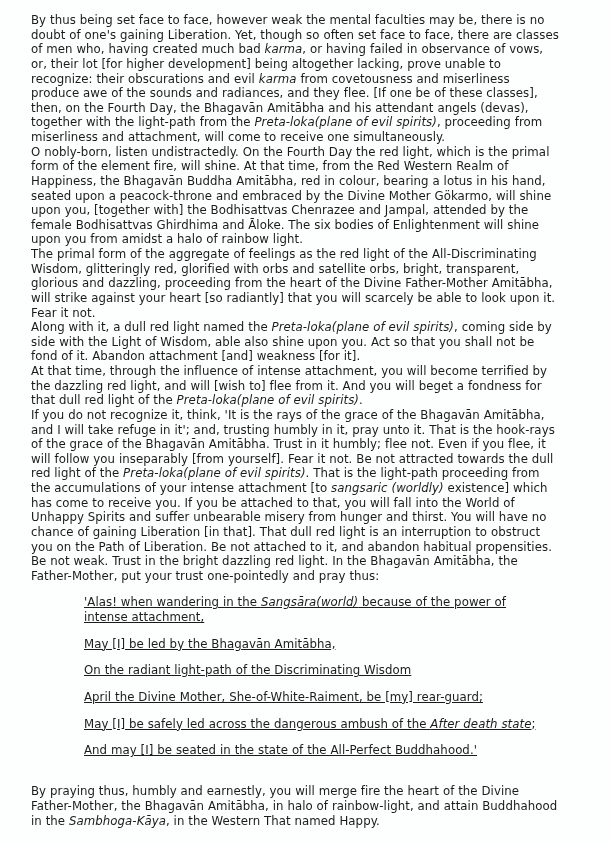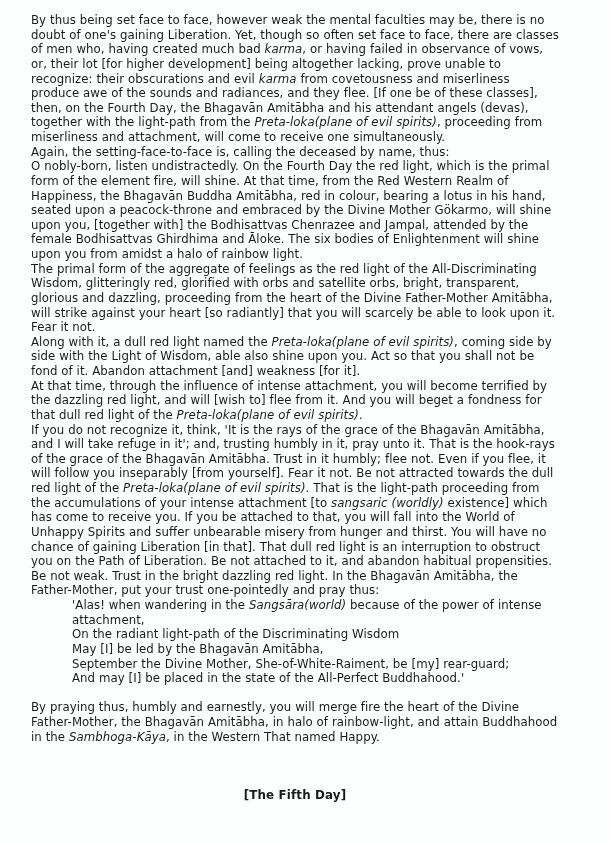--- a/index.html
+++ b/index.html
@@ -32,22 +32,23 @@
   }
   .para {
     margin: 0;
     padding: 0;
   }
   .verse {
     margin: 0;
     padding: 0 0 0 41px;
   }
   .verse-line {
-    margin: 0;
+    margin: 12px;
     padding: 0;
+    text-decoration: underline;
   }
   .spacer-1 { height: 14.62px; }
   .spacer-3 { height: 43.86px; }
   .heading {
     margin: 0;
     padding: 0;
     font-size: 11.9px;
     line-height: 14.62px;
     font-weight: bold;
     text-align: center;
@@ -55,33 +56,33 @@
   }
   i, em { font-style: italic; }
 </style>
 </head>
 <body style="background: rgb(253, 254, 254); color: rgb(27, 27, 27);">
 
 <div class="page">
   <div class="flow">
 
     <div class="para"><span>By thus being set face to face, however weak the mental faculties may be, there is no doubt of one's gaining Liberation. Yet, though so often set face to face, there are classes of men who, having created much bad </span><i>karma</i><span>, or having failed in observance of vows, or, their lot [for higher development] being altogether lacking, prove unable to recognize: their obscurations and evil </span><i>karma</i><span> from covetousness and miserliness produce awe of the sounds and radiances, and they flee. [If one be of these classes], then, on the Fourth Day, the Bhagavān Amitābha and his attendant angels (devas), together with the light-path from the </span><i>Preta-loka(plane of evil spirits)</i><span>, proceeding from miserliness and attachment, will come to receive one simultaneously.</span></div>
-    <div class="para"><span>Again, the setting-face-to-face is, calling the deceased by name, thus:</span></div>
     <div class="para"><span>O nobly-born, listen undistractedly. On the Fourth Day the red light, which is the primal form of the element fire, will shine. At that time, from the Red Western Realm of Happiness, the Bhagavān Buddha Amitābha, red in colour, bearing a lotus in his hand, seated upon a peacock-throne and embraced by the Divine Mother Gökarmo, will shine upon you, [together with] the Bodhisattvas Chenrazee and Jampal, attended by the female Bodhisattvas Ghirdhima and Āloke. The six bodies of Enlightenment will shine upon you from amidst a halo of rainbow light.</span></div>
     <div class="para"><span>The primal form of the aggregate of feelings as the red light of the All-Discriminating Wisdom, glitteringly red, glorified with orbs and satellite orbs, bright, transparent, glorious and dazzling, proceeding from the heart of the Divine Father-Mother Amitābha, will strike against your heart [so radiantly] that you will scarcely be able to look upon it. Fear it not.</span></div>
     <div class="para"><span>Along with it, a dull red light named the </span><i>Preta-loka(plane of evil spirits)</i><span>, coming side by side with the Light of Wisdom, able also shine upon you. Act so that you shall not be fond of it. Abandon attachment [and] weakness [for it].</span></div>
     <div class="para"><span>At that time, through the influence of intense attachment, you will become terrified by the dazzling red light, and will [wish to] flee from it. And you will beget a fondness for that dull red light of the </span><i>Preta-loka(plane of evil spirits)</i><span>.</span></div>
     <div class="para"><span>If you do not recognize it, think, 'It is the rays of the grace of the Bhagavān Amitābha, and I will take refuge in it'; and, trusting humbly in it, pray unto it. That is the hook-rays of the grace of the Bhagavān Amitābha. Trust in it humbly; flee not. Even if you flee, it will follow you inseparably [from yourself]. Fear it not. Be not attracted towards the dull red light of the </span><i>Preta-loka(plane of evil spirits)</i><span>. That is the light-path proceeding from the accumulations of your intense attachment [to </span><i>sangsaric (worldly)</i><span> existence] which has come to receive you. If you be attached to that, you will fall into the World of Unhappy Spirits and suffer unbearable misery from hunger and thirst. You will have no chance of gaining Liberation [in that]. That dull red light is an interruption to obstruct you on the Path of Liberation. Be not attached to it, and abandon habitual propensities. Be not weak. Trust in the bright dazzling red light. In the Bhagavān Amitābha, the Father-Mother, put your trust one-pointedly and pray thus:</span></div>
 
     <div class="verse">
       <div class="verse-line"><span>'Alas! when wandering in the </span><i>Sangsāra(world)</i><span> because of the power of intense attachment,</span></div>
+      <div class="verse-line"><span>May [I] be led by the Bhagavān Amitābha,</span></div>
       <div class="verse-line"><span>On the radiant light-path of the Discriminating Wisdom</span></div>
-      <div class="verse-line"><span>May [I] be led by the Bhagavān Amitābha,</span></div>
-      <div class="verse-line"><span>September the Divine Mother, She-of-White-Raiment, be [my] rear-guard;</span></div>
-      <div class="verse-line"><span>And may [I] be placed in the state of the All-Perfect Buddhahood.'</span></div>
+      <div class="verse-line"><span>April the Divine Mother, She-of-White-Raiment, be [my] rear-guard;</span></div>
+      <div class="verse-line"><span>May [I] be safely led across the dangerous ambush of the </span><i>After death state</i><span>;</span></div>
+      <div class="verse-line"><span>And may [I] be seated in the state of the All-Perfect Buddhahood.'</span></div>
     </div>
 
     <div class="spacer-1"></div>
 
     <div class="para"><span>By praying thus, humbly and earnestly, you will merge fire the heart of the Divine Father-Mother, the Bhagavān Amitābha, in halo of rainbow-light, and attain Buddhahood in the </span><i>Sambhoga-Kāya</i><span>, in the Western That named Happy.</span></div>
 
     <div class="spacer-3"></div>
 
     <h2 class="heading">[The Fifth Day]</h2>
 

